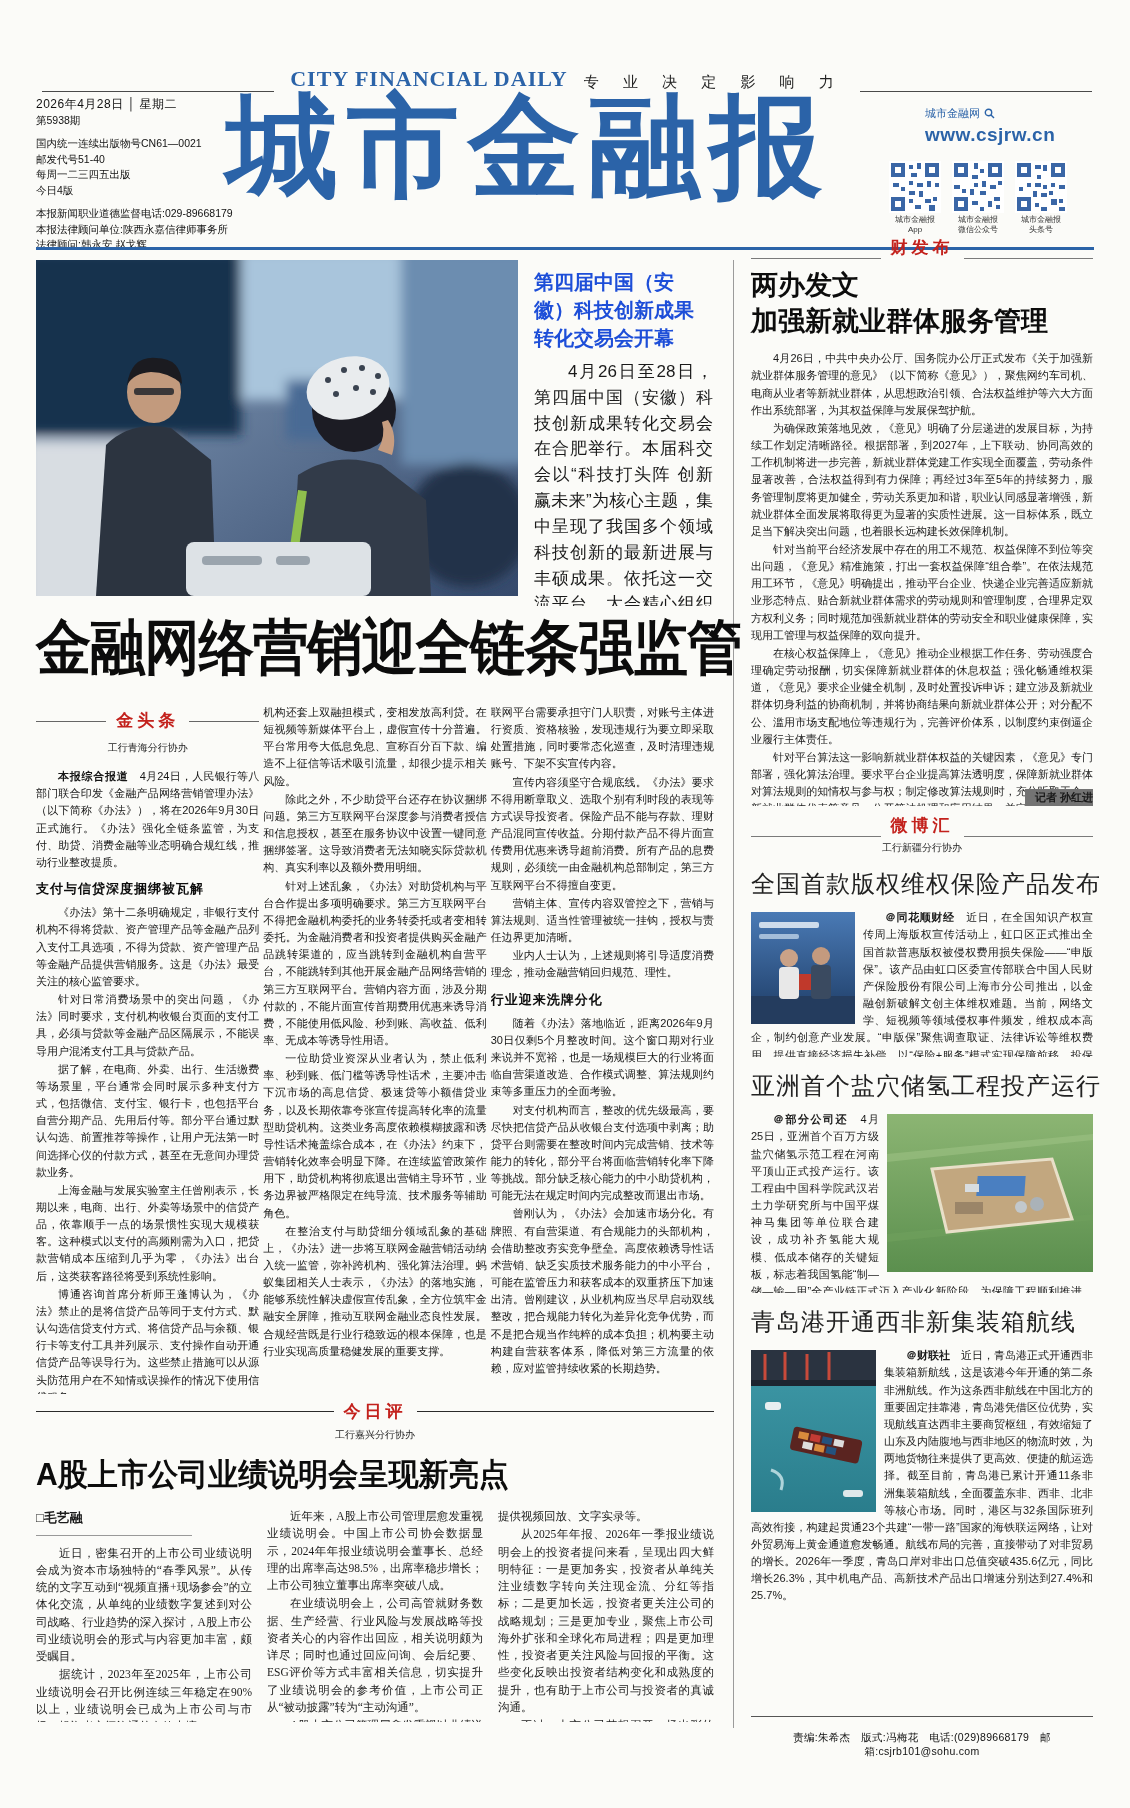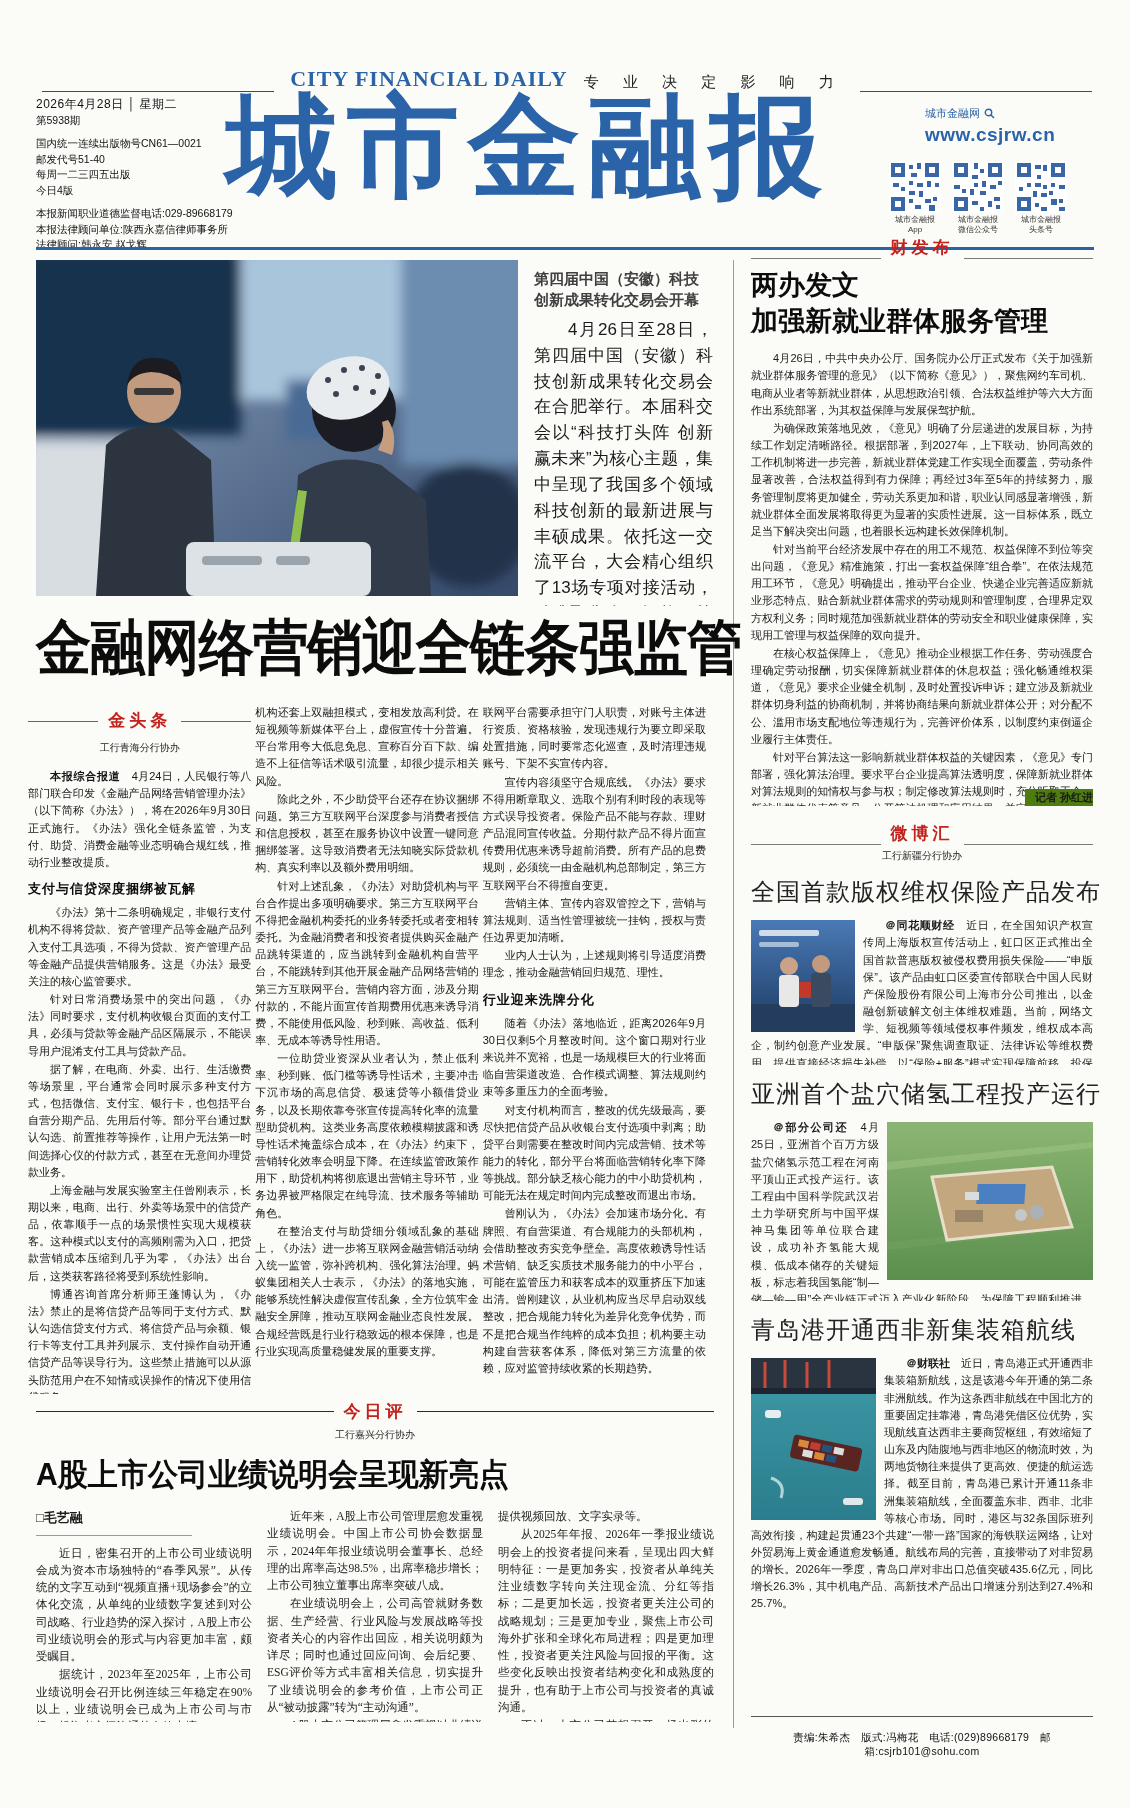--- a/index.html
+++ b/index.html
@@ -18,26 +18,26 @@
 .web{position:absolute;left:925px;top:106px;color:#2b63a8}
 .site-row{font-size:11px;display:flex;align-items:center;gap:4px}
 .url{font-size:19px;font-weight:bold;margin-top:3px;letter-spacing:.5px}
 .qr-row{position:absolute;left:889px;top:161px;display:flex;gap:11px}
 .qr{width:52px;text-align:center}
 .qr-cap{font-size:8px;line-height:1.3;margin-top:2px;color:#333;white-space:pre-line}
 .blue-rule{position:absolute;left:36px;top:247px;width:1058px;height:3px;background:#2b63a8}
 
 .main-photo{position:absolute;left:36px;top:260px;width:482px;height:336px}
 .cap-block{position:absolute;left:534px;top:268px;width:179px;height:338px;overflow:hidden}
-.cap-title{font-size:15px;font-weight:bold;line-height:1.4;margin-bottom:7px;color:#404040}
+.cap-title{font-size:20px;font-weight:bold;line-height:1.4;margin-bottom:7px;color:#1d4ed8}
 .cap-body{font-size:17px;line-height:1.52;text-align:justify;text-indent:2em}
 .cap-credit{font-size:11px;font-weight:bold;text-align:right;margin-top:2px}
 .v-div{position:absolute;left:733px;top:260px;width:1px;height:1468px;background:#9b9b9b}
 .lead-hl{position:absolute;left:36px;top:608px;font-size:60px;font-weight:900;letter-spacing:-1px;white-space:nowrap;transform:scaleX(.92);transform-origin:left top;color:#0c0c0c}
-.lead-cols{position:absolute;left:28px;top:704px;width:678px;height:690px;display:flex;gap:4px}
+.lead-cols{position:absolute;left:36px;top:704px;width:678px;height:690px;display:flex;gap:4px}
 .lead-cols .col{flex:1;overflow:hidden;font-size:11px;line-height:1.56;text-align:justify;color:#161616}
 .col p{text-indent:2em;margin-bottom:1px}
 .col h4{font-size:13px;margin:8px 0 5px;letter-spacing:1px;color:#0d0d0d}
 .kicker{display:flex;align-items:center;gap:10px;margin-top:4px}
 .kicker .rule{flex:1;height:1px;background:#666}
 .k-label{color:#c3211c;font-size:17px;font-weight:900;letter-spacing:4px;white-space:nowrap}
 .sponsor{text-align:center;font-size:10px;margin:5px 0 13px;color:#222}
 .lead-p b{letter-spacing:.5px}
 
 .jrp{position:absolute;left:36px;top:1396px;width:678px}
@@ -47,22 +47,22 @@
 .jcol{flex:1;overflow:hidden;font-family:"Liberation Serif",serif;font-size:11.5px;line-height:1.5;text-align:justify;color:#1c1c1c}
 .jcol p{text-indent:2em;margin-bottom:1px}
 .author{font-size:13px;font-weight:bold;font-family:"Liberation Sans",sans-serif;border-bottom:1px solid #999;padding-bottom:7px;margin-bottom:9px;width:72%}
 
 .right-col{position:absolute;left:751px;top:236px;width:342px}
 .rc-kicker{display:flex;align-items:flex-end;gap:10px}
 .rc-kicker .rule{flex:1;height:1px;background:#7a7a7a}
 .fa-hl{font-size:27px;font-weight:900;line-height:1.32;margin-top:9px;color:#0c0c0c}
 .fa-body{margin-top:11px;height:456px;overflow:hidden;position:relative;font-size:11px;line-height:1.56;text-align:justify}
 .fa-body p{text-indent:2em;margin-bottom:1px}
-.reporter{position:absolute;right:0;bottom:0;font-weight:bold;background:#4d7c0f;padding-left:10px;font-size:11px}
-.wb-kicker{margin-top:16px}
+.reporter{position:absolute;right:0;bottom:0;font-weight:bold;background:#737373;padding-left:10px;font-size:11px}
+.wb-kicker{margin-top:8px}
 .wb-sponsor{text-align:center;font-size:10px;margin-top:4px;color:#222}
 .wb-title{font-size:24px;font-weight:400;letter-spacing:1px;margin-top:13px;color:#222;white-space:nowrap}
 .wb-body{margin-top:9px;font-size:11px;line-height:1.56;text-align:justify;overflow:hidden}
 .wb-body p{text-indent:2em}
 .at{font-weight:bold}
 .wb1-body{height:148px}.wb2-body{height:182px}.wb3-body{height:330px}
 .wb1-img{float:left;width:104px;height:112px;margin:3px 8px 2px 0}
 .wb2-img{float:right;width:206px;height:158px;margin:3px 0 2px 8px}
 .wb3-img{float:left;width:125px;height:162px;margin:3px 8px 2px 0}
 .rc-footer{position:absolute;left:751px;top:1716px;width:342px;border-top:1px solid #555;padding-top:14px;font-size:10.5px;text-align:center;color:#111;letter-spacing:.3px}

